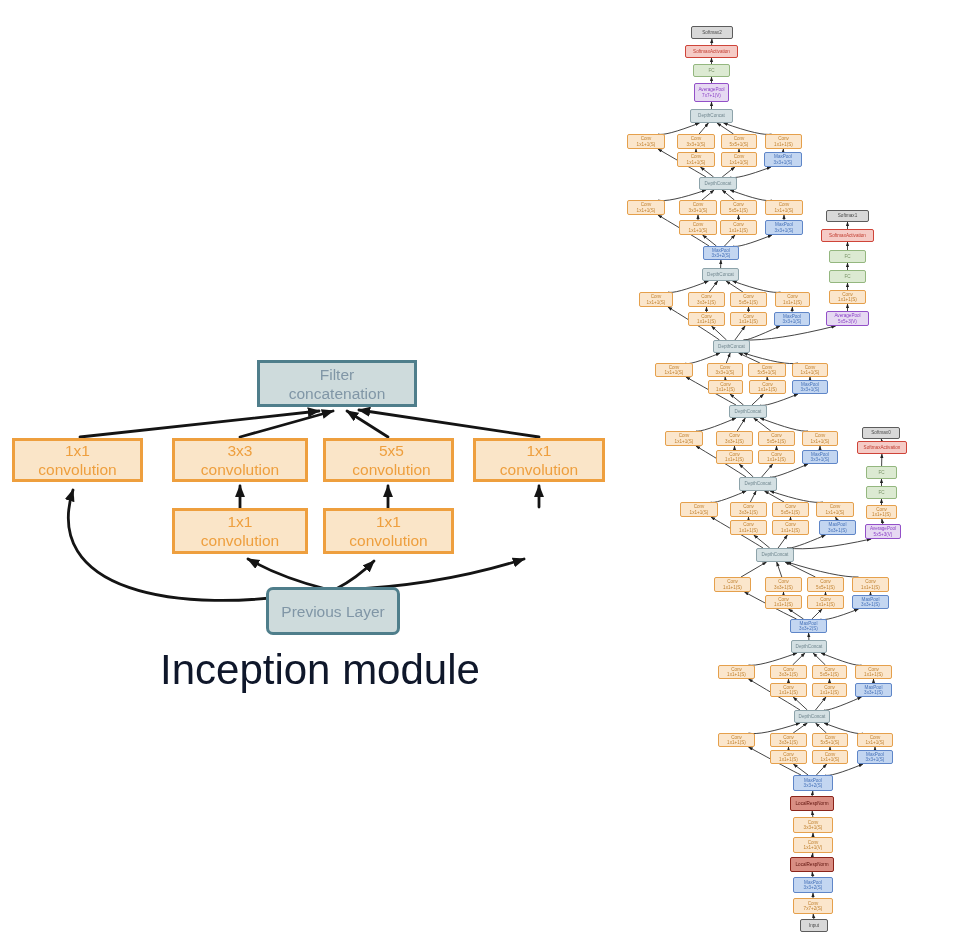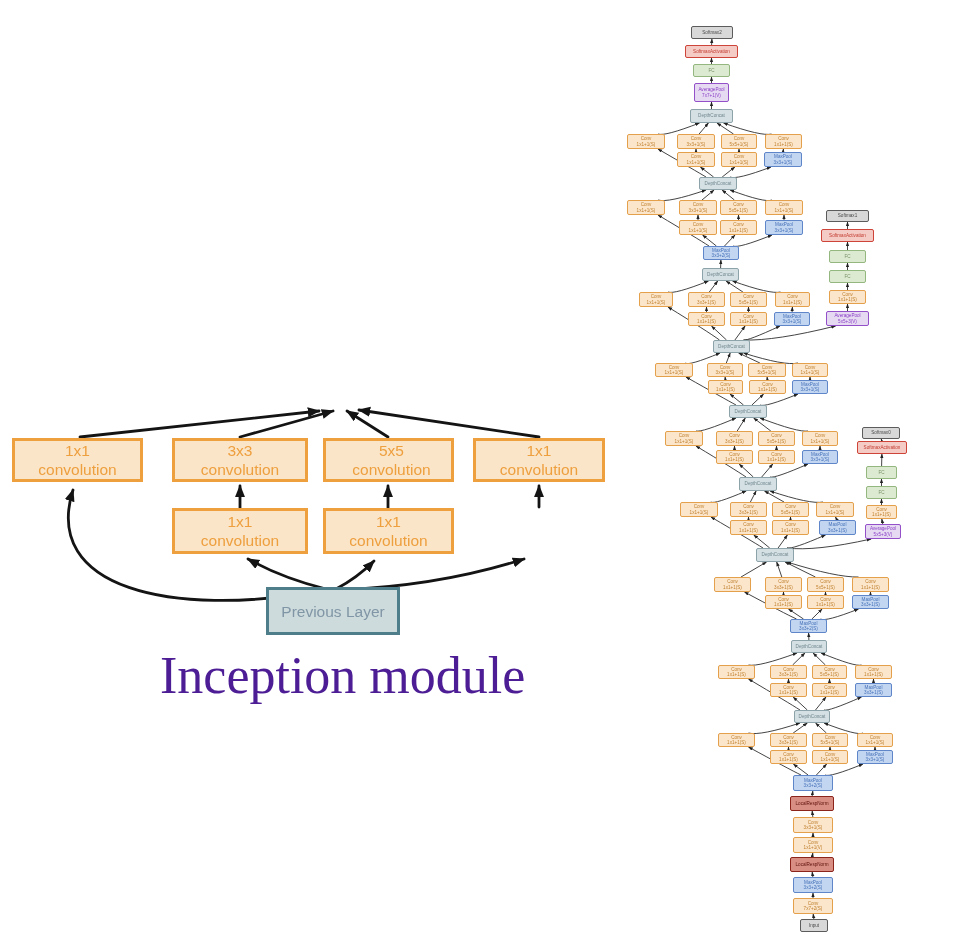--- a/index.html
+++ b/index.html
@@ -17,22 +17,22 @@
   .t-gray  {background:#d8d8d8;border:1px solid #5c5c5c;color:#4a4a4a;}
   .t-red   {background:#f5cbc6;border:1px solid #cf4439;color:#c13a2e;}
   .t-green {background:#dcead2;border:1px solid #94b77f;color:#7a9468;}
   .t-purple{background:#e6d9f2;border:1px solid #9350c8;color:#8a3fc6;}
   .t-lrn   {background:#d98e83;border:1px solid #8b241a;color:#5e120c;}
   
   .t-orange-big{background:#fae5c8;border:3px solid #ee9f3e;color:#ee9f3e;}
   .t-blue-big  {background:#c6d6f2;border:3px solid #5d80d4;color:#5d80d4;}
   .t-teal-big  {background:#cedbdc;border:3px solid #4f7e8b;color:#8096a6;}
   .big{font-size:15.5px;line-height:19px;border-radius:0;}
-  #caption{position:absolute;left:160px;top:646px;font-size:52px;color:#4c1d95;
-           white-space:nowrap;font-family:Liberation Serif, serif;}
+  #caption{position:absolute;left:160px;top:646px;font-size:42px;color:#0f172a;
+           white-space:nowrap;}
   .edge-s{fill:none;stroke:#222222;stroke-width:0.85;}
   .edge-l{fill:none;stroke:#141414;stroke-width:2.8;stroke-linecap:round;}
 </style>
 </head>
 <body>
 
 <svg id="edge-layer" width="960" height="948" viewBox="0 0 960 948">
   <defs>
     <marker id="ahS" markerWidth="6" markerHeight="5" refX="5.0" refY="2" orient="auto">
       <path d="M0,0 L5.6,2 L0,4 z" fill="#222222"></path>
@@ -176,20 +176,24 @@
       <path d="M847.5,250 L847.5,242" class="edge-s" marker-end="url(#ahS)"></path>
       <path d="M847.5,229 L847.5,222" class="edge-s" marker-end="url(#ahS)"></path>
       <path d="M711.5,109 L711.5,102" class="edge-s" marker-end="url(#ahS)"></path>
       <path d="M711.5,83 L711.5,77" class="edge-s" marker-end="url(#ahS)"></path>
       <path d="M711.5,64 L711.5,58" class="edge-s" marker-end="url(#ahS)"></path>
       <path d="M711.6,45 L711.9,39" class="edge-s" marker-end="url(#ahS)"></path>
     </g>
 </svg>
 
 <div id="nodes-layer">
+    <div class="node t-teal-big big" style="left: 257px; top: 360px; width: 160px; height: 47px;">
+      <div>Filter</div>
+      <div>concatenation</div>
+    </div>
     <div class="node t-orange-big big" style="left: 12px; top: 438px; width: 131px; height: 44px;">
       <div>1x1</div>
       <div>convolution</div>
     </div>
     <div class="node t-orange-big big" style="left: 172px; top: 438px; width: 136px; height: 44px;">
       <div>3x3</div>
       <div>convolution</div>
     </div>
     <div class="node t-orange-big big" style="left: 323px; top: 438px; width: 131px; height: 44px; padding-left: 6px;">
       <div>5x5</div>
@@ -200,21 +204,21 @@
       <div>convolution</div>
     </div>
     <div class="node t-orange-big big" style="left: 172px; top: 508px; width: 136px; height: 46px;">
       <div>1x1</div>
       <div>convolution</div>
     </div>
     <div class="node t-orange-big big" style="left: 323px; top: 508px; width: 131px; height: 46px;">
       <div>1x1</div>
       <div>convolution</div>
     </div>
-    <div class="node t-teal-big big" style="left: 266px; top: 587px; width: 134px; height: 48px;">
+    <div class="node t-teal-big big" style="left: 266px; top: 587px; width: 134px; height: 48px; border-radius: 7px;">
       <div>Previous Layer</div>
     </div>
     <div class="node t-gray" style="left: 691px; top: 26px; width: 42px; height: 13px;">
       <div>Softmax2</div>
     </div>
     <div class="node t-red" style="left: 685px; top: 45px; width: 53px; height: 13px;">
       <div>SoftmaxActivation</div>
     </div>
     <div class="node t-green" style="left: 693px; top: 64px; width: 37px; height: 13px;">
       <div>FC</div>

